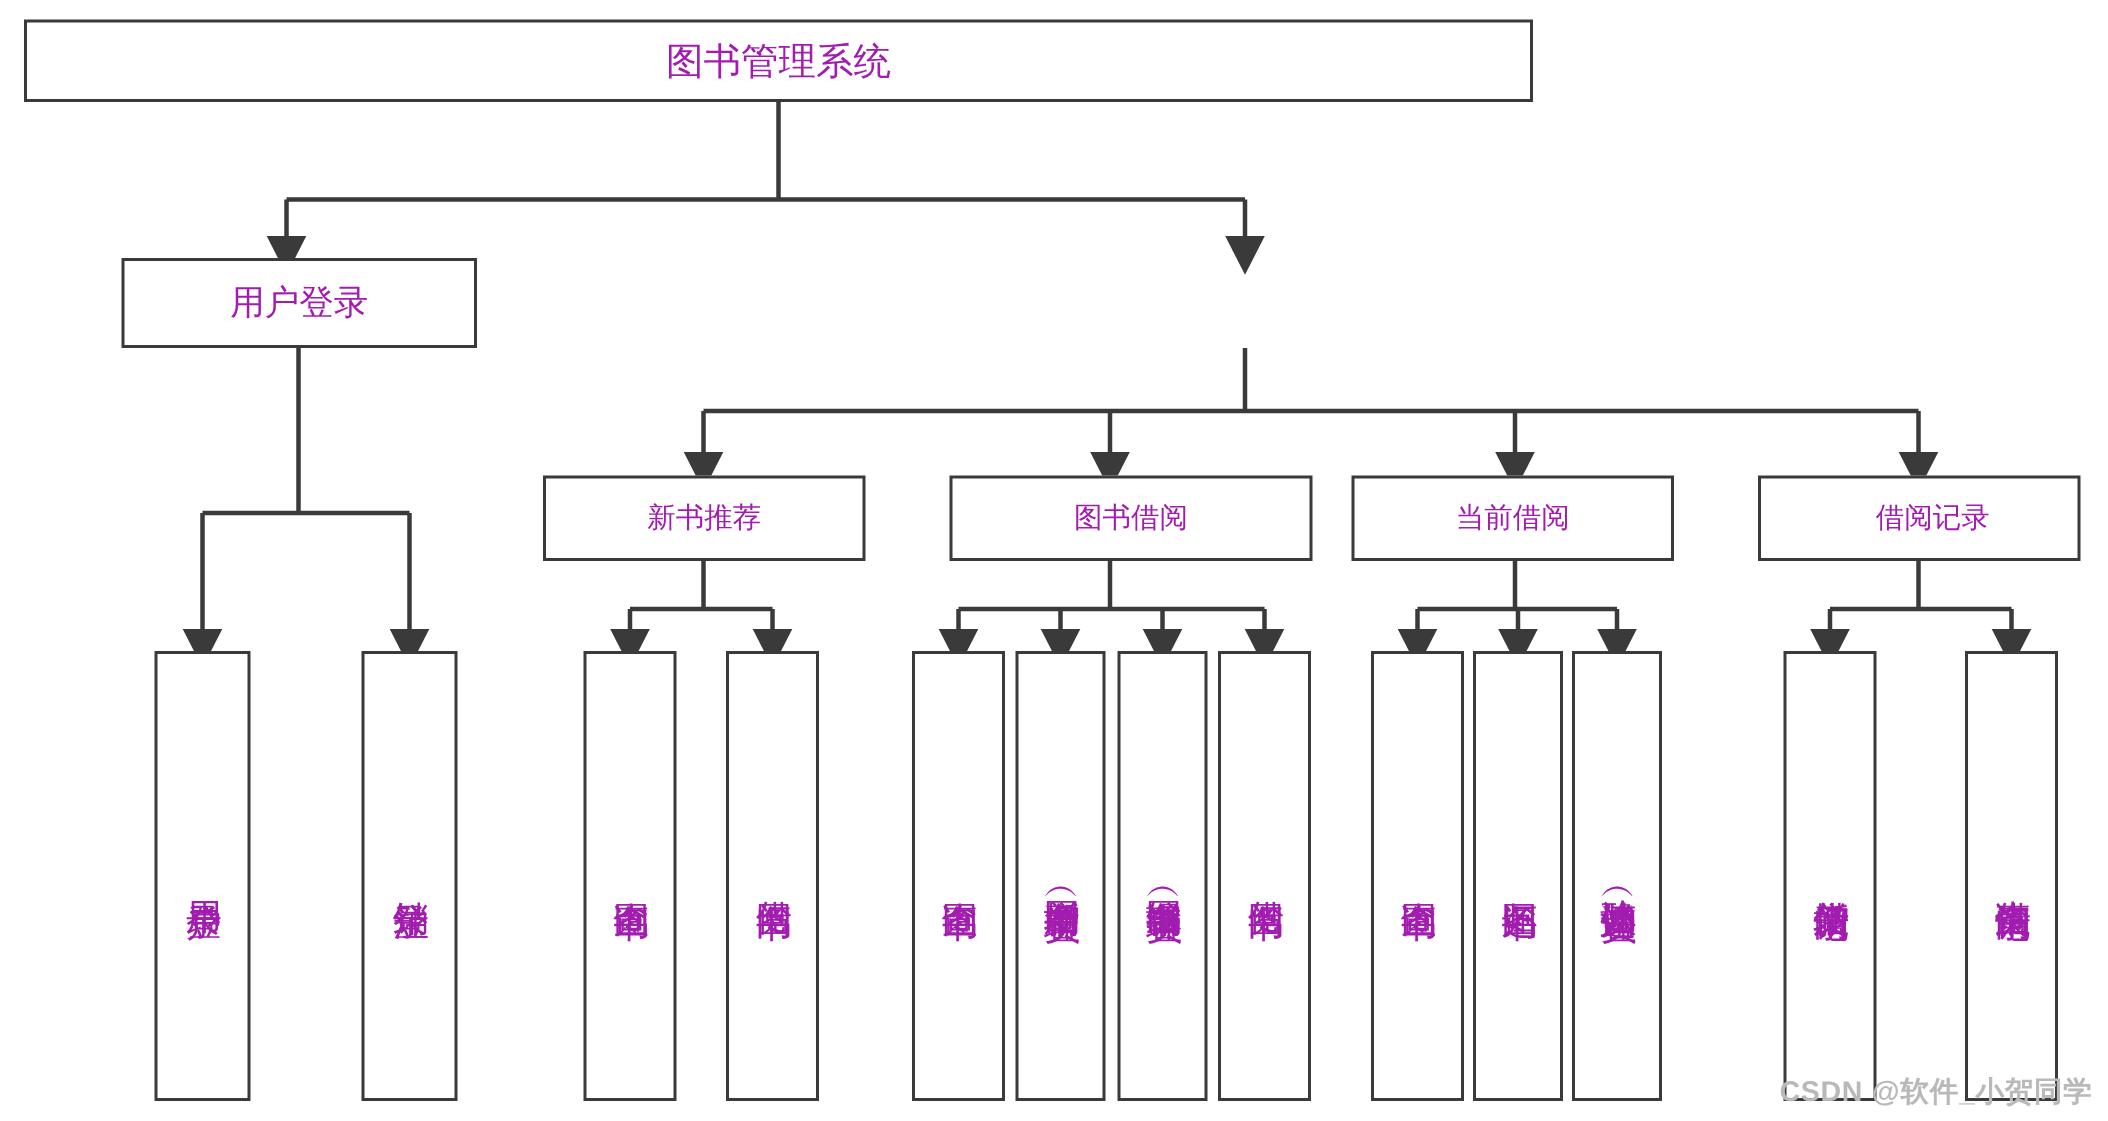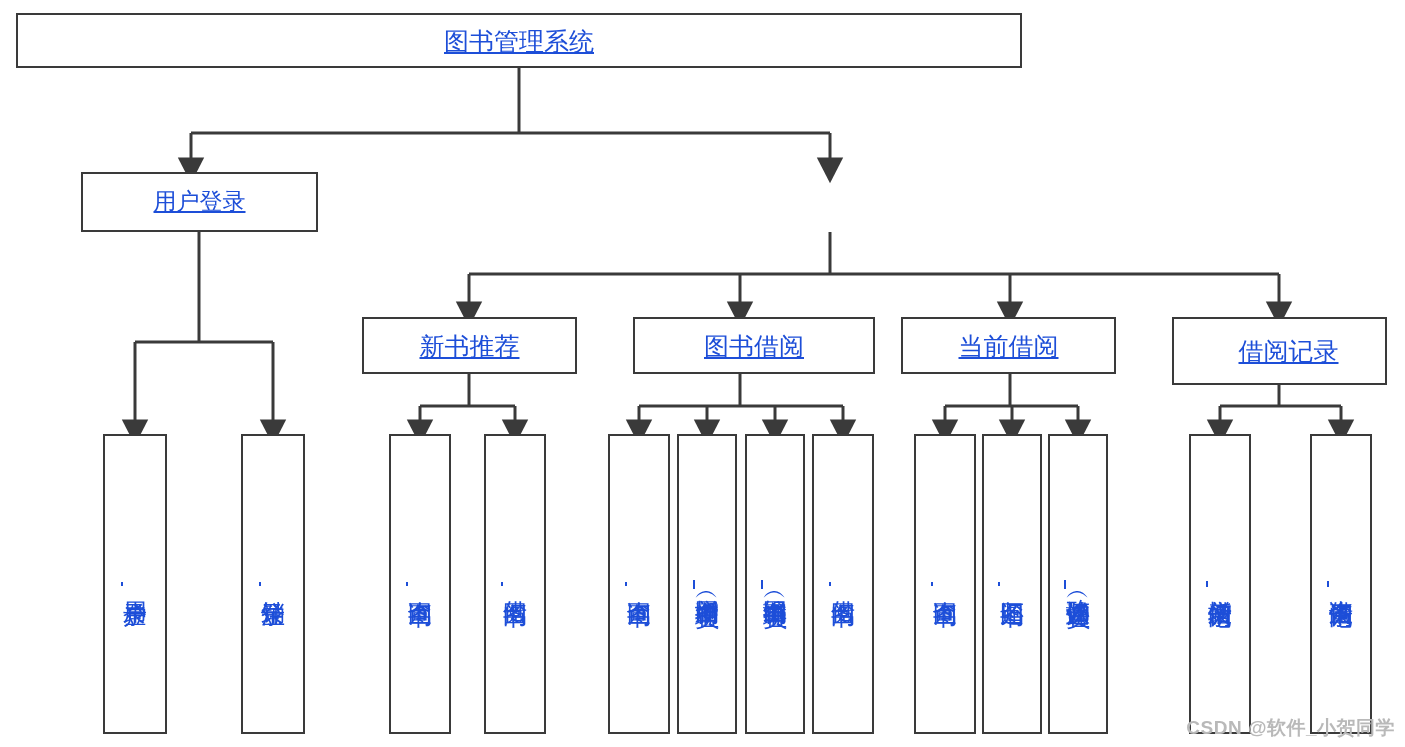--- a/index.html
+++ b/index.html
@@ -25,43 +25,42 @@
     height: 747px;
   }
   .node {
     position: absolute;
     box-sizing: border-box;
     background: #ffffff;
     border: 2px solid #3a3a3a;
     display: flex;
     align-items: center;
     justify-content: center;
-    color: #1d4ed8;
-    text-decoration: underline;
+    color: #a21caf;
   }
   .node-label {
     display: block;
     text-align: center;
     line-height: 1.12;
     white-space: pre;
   }
   
   .h-node .node-label {
     writing-mode: horizontal-tb;
   }
   
   .v-node .node-label {
     writing-mode: vertical-rl;
     text-orientation: upright;
     letter-spacing: 1px;
     line-height: 1.0;
   }
   .root-node .node-label { font-size: 25px; }
   .level2-node .node-label { font-size: 23px; }
-  .level3-node .node-label { font-size: 25px; }
+  .level3-node .node-label { font-size: 19px; }
   .leaf-node .node-label { font-size: 24px; }
   .watermark {
     position: absolute;
     right: 10px;
     bottom: 6px;
     font-size: 19px;
     color: #b9b9b9;
     letter-spacing: 0.5px;
     white-space: nowrap;
     pointer-events: none;
@@ -136,21 +135,21 @@
 
   <div class="node h-node level3-node" style="left:362px; top:317px; width:215px; height:57px;">
     <span class="node-label">新书推荐</span>
   </div>
   <div class="node h-node level3-node" style="left:633px; top:317px; width:242px; height:57px;">
     <span class="node-label">图书借阅</span>
   </div>
   <div class="node h-node level3-node" style="left:901px; top:317px; width:215px; height:57px;">
     <span class="node-label">当前借阅</span>
   </div>
-  <div class="node h-node level3-node" style="left:1172px; top:317px; width:215px; height:68px;padding-left:18px;">
+  <div class="node h-node level3-node" style="left:1172px; top:317px; width:215px; height:57px;padding-left:18px;">
     <span class="node-label">借阅记录</span>
   </div>
 
   <div class="node v-node leaf-node" style="left:103px; top:434px; width:64px; height:300px;">
     <span class="node-label">用户登录</span>
   </div>
   <div class="node v-node leaf-node" style="left:241px; top:434px; width:64px; height:300px;">
     <span class="node-label">注销登录</span>
   </div>
   <div class="node v-node leaf-node" style="left:389px; top:434px; width:62px; height:300px;">

